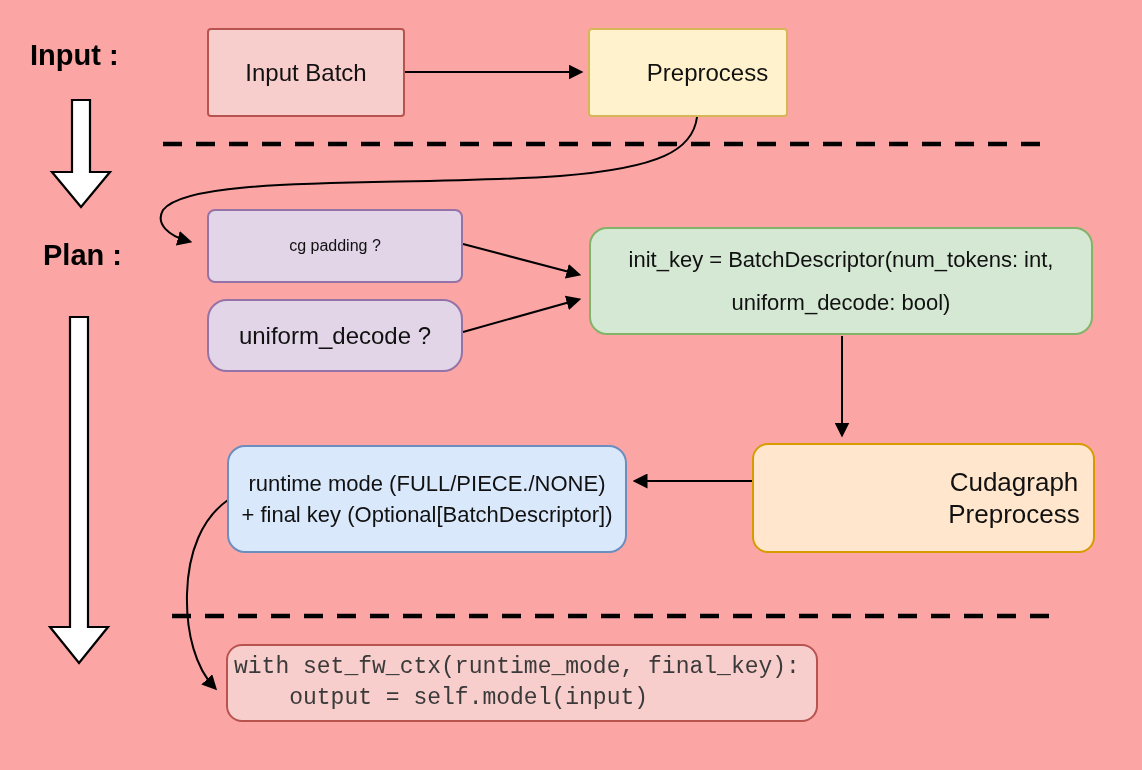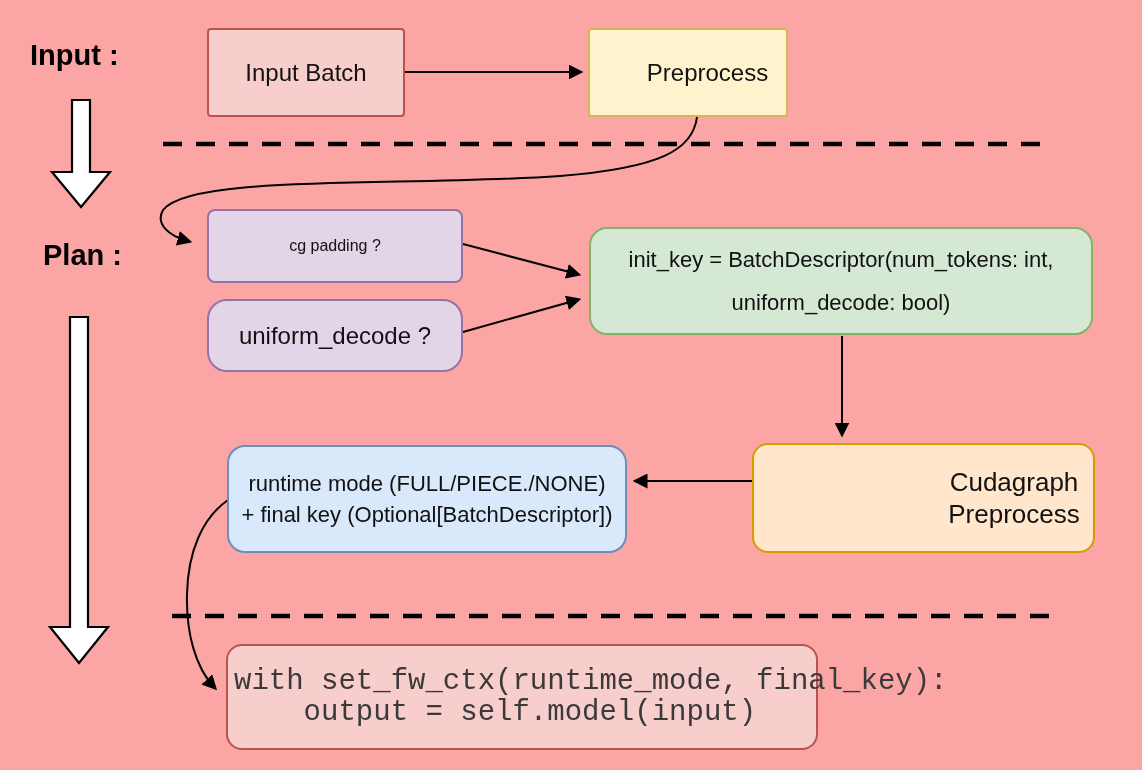--- a/index.html
+++ b/index.html
@@ -70,23 +70,23 @@
   .node-init-key       { left: 589px; top: 227px; width: 504px; height: 108px; font-size: 22px; line-height: 31px; border-radius: 18px; gap: 12px; }
   .node-cudagraph      { left: 752px; top: 443px; width: 343px; height: 110px; border-radius: 16px; }
   .node-dispatch       { left: 755px; top: 444px; width: 178px; height: 72px;  font-size: 22px; border-radius: 12px; }
   .label-cudagraph     {
     position: absolute; left: 933px; top: 443px; width: 162px; height: 110px;
     display: flex; flex-direction: column; justify-content: center;
     font-size: 26px; line-height: 32px; color: #111111; text-align: center;
   }
   .node-runtime        { left: 227px; top: 445px; width: 400px; height: 108px; font-size: 22px; line-height: 31px; border-radius: 18px; }
   .node-code {
-    left: 226px; top: 644px; width: 592px; height: 106px;
+    left: 226px; top: 644px; width: 592px; height: 78px;
     font-family: "Liberation Mono", "DejaVu Sans Mono", monospace;
-    font-size: 29px; line-height: 31px;
+    font-size: 23px; line-height: 31px;
     align-items: flex-start; text-align: left;
     padding-left: 6px; color: #3a3a3a;
     border-radius: 16px;
   }
   .node-code .line { white-space: pre; }
 </style>
 </head>
 <body>
 
 <div class="canvas">

